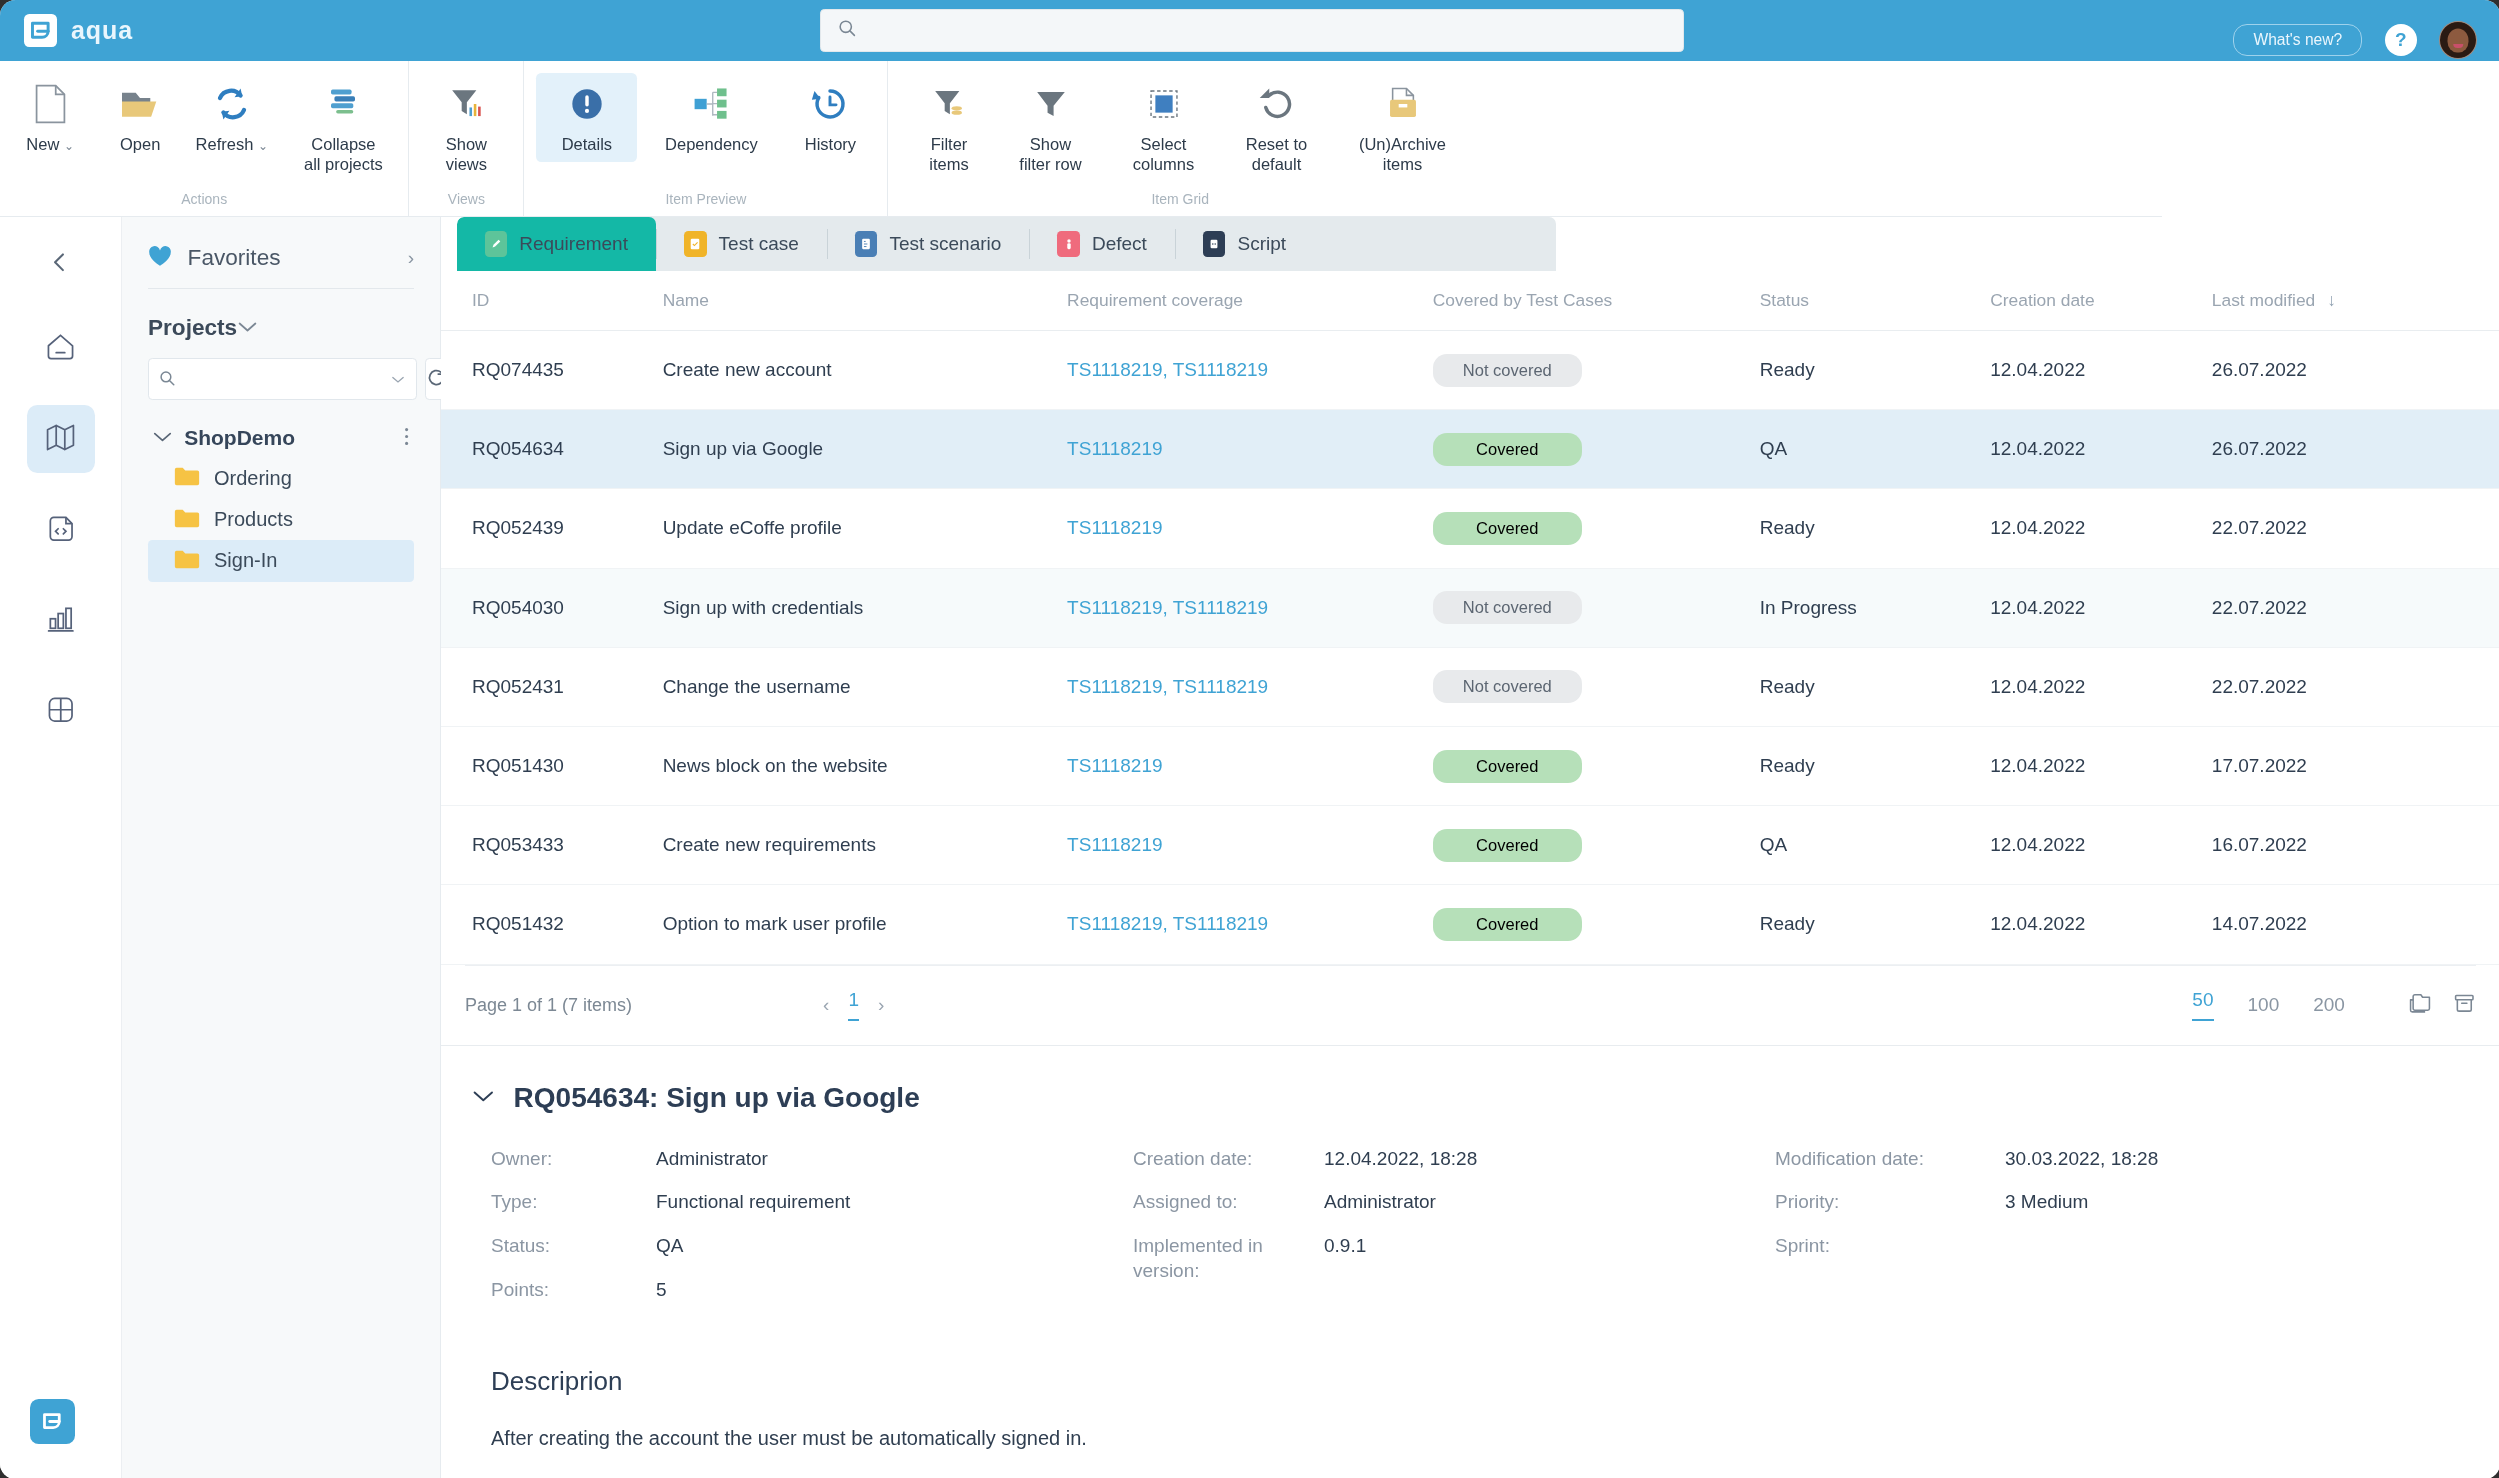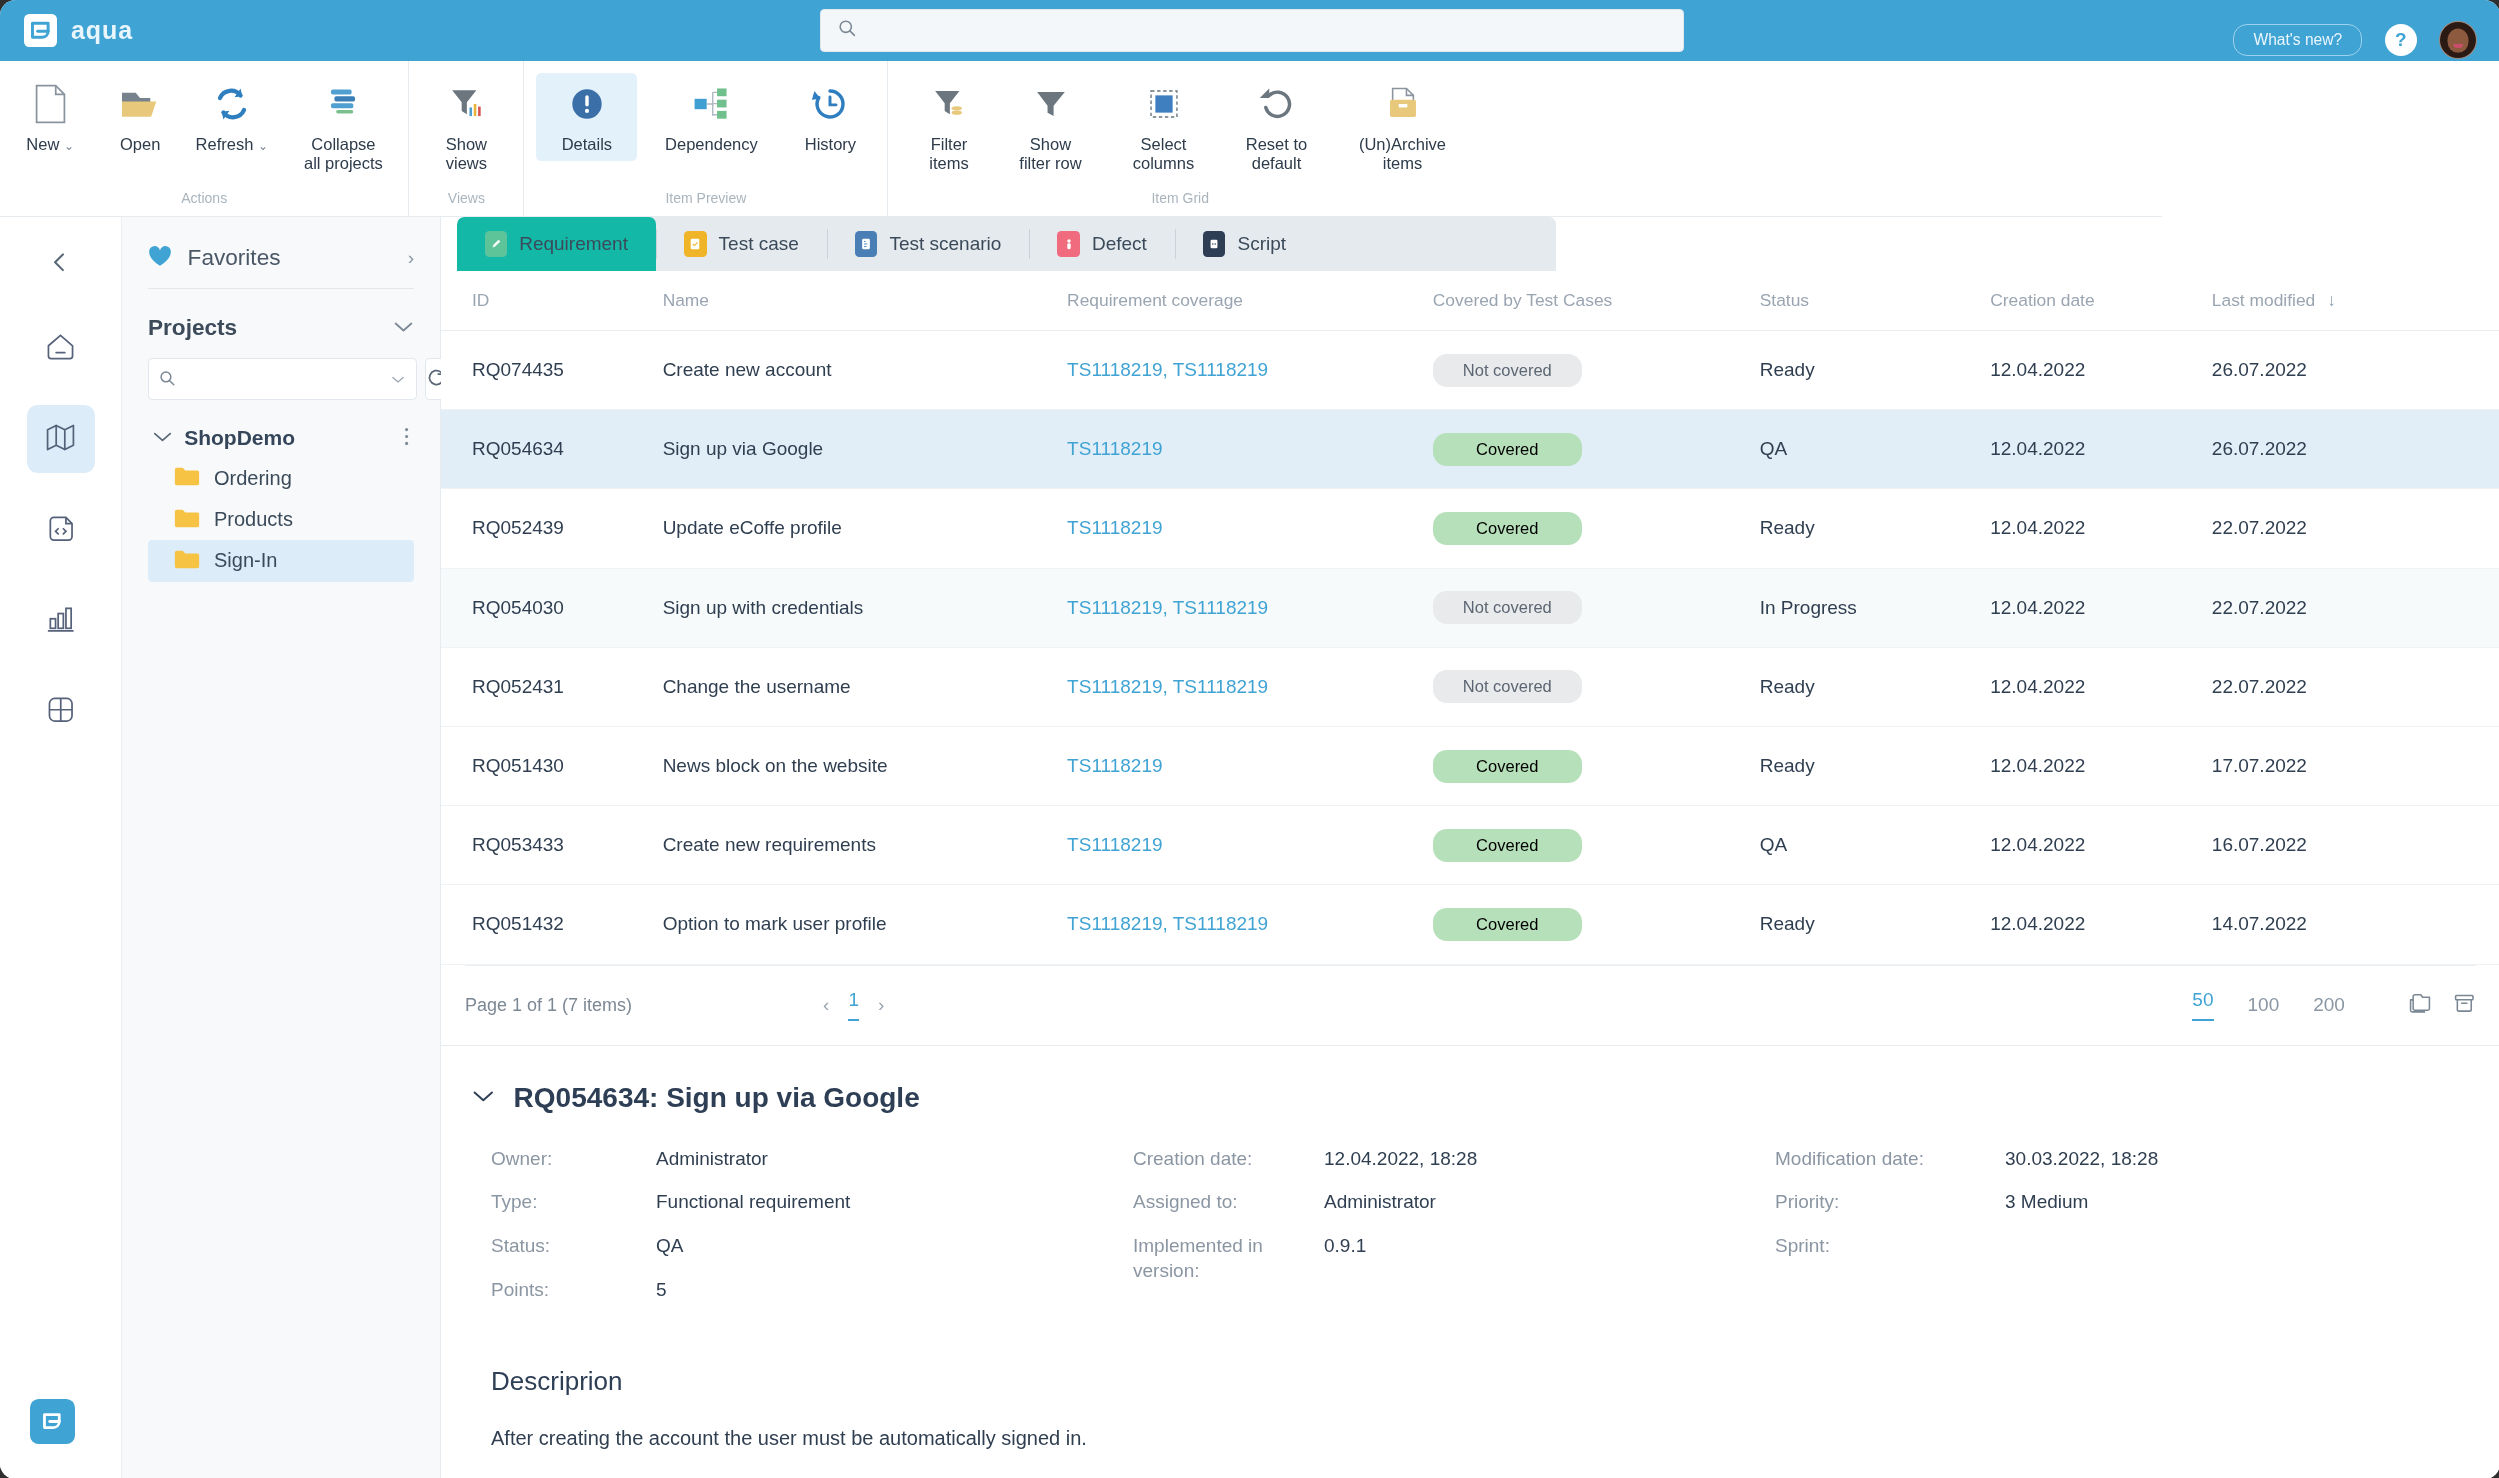--- a/index.html
+++ b/index.html
@@ -60,21 +60,21 @@
     border:1.7px solid rgba(255,255,255,.35);
   }
   .avatar .hair{position:absolute;left:0;top:0;width:100%;height:100%;border-radius:50%;background:#2a1a13;}
   .avatar .face{position:absolute;left:50%;top:46%;transform:translate(-50%,-40%);width:21px;height:24px;border-radius:50% 50% 45% 45%;background:#8d5a3f;}
   .avatar .smile{position:absolute;left:50%;top:62%;transform:translateX(-50%);width:9.5px;height:4.3px;border-radius:0 0 7px 7px;background:#c8506a;}
 
   
   .ribbon {
     position:absolute; left:0; top:61px; width:2162px; height:156px;
     background:#ffffff; border-bottom:0.9px solid #e6ebef;
-    display:flex; align-items:center;
+    display:flex; align-items:flex-start;
   }
   .rgroup { position:relative; height:156px; display:flex; align-items:flex-start; padding-top:12px; }
   .rgroup + .rgroup { border-left:0.9px solid #e6ebef; }
   .rgroup-label {
     position:absolute; bottom:10.4px; left:0; width:100%; text-align:center;
     font-size:14px; color:#a9b4bd;
   }
   .rbtn {
     width:auto; min-width:90px; padding:8.7px 10.4px 7px;
     display:flex; flex-direction:column; align-items:center; gap:8.7px;
@@ -112,21 +112,21 @@
 
   
   .sidebar {
     width:319px; background:#f7f9fa; border-right:0.9px solid #e6ebef;
     padding:21px 26px 0 26px;
   }
   .fav-row { display:flex; align-items:center; gap:15.6px; cursor:pointer; padding:7px 0 12px; }
   .fav-label { font-size:22.6px; color:#4a5766; flex:1; }
   .fav-chevron { color:#8a96a3; font-size:19px; }
   .side-sep { height:0.9px; background:#e3e8ec; margin:5.2px 0 26px; }
-  .proj-head { display:flex;align-items:center;justify-content:space-between; cursor:pointer; margin-bottom:17.4px; }
+  .proj-head { display:flex;align-items:center;cursor:pointer; margin-bottom:17.4px; }
   .proj-title { font-size:22.6px; font-weight:bold; color:#3c4a5a; }
   .proj-search-row { display:flex; gap:8.7px; margin-bottom:19px; }
   .proj-search {
     flex:1; height:42px; background:#fff; border:0.9px solid #e1e7ec; border-radius:4.3px;
     display:flex; align-items:center; padding:0 10.4px; gap:8.7px;
   }
   .proj-search input {
     border:none;outline:none;background:transparent;flex:1;
     font-family:"Liberation Sans", sans-serif; font-size:14.8px; color:#3b4a5a; min-width:0;
   }

